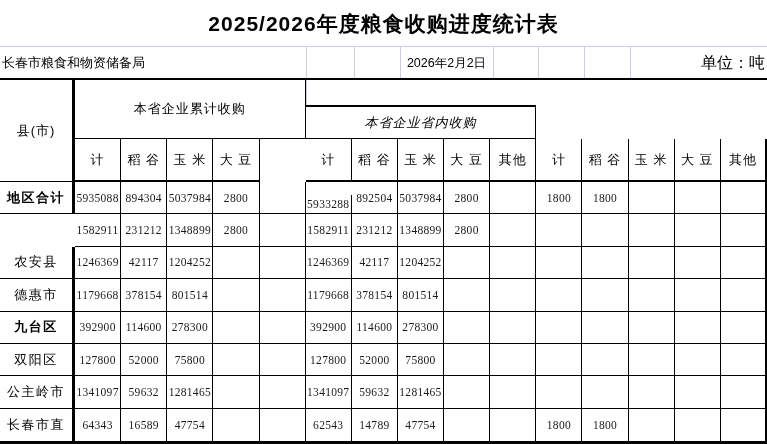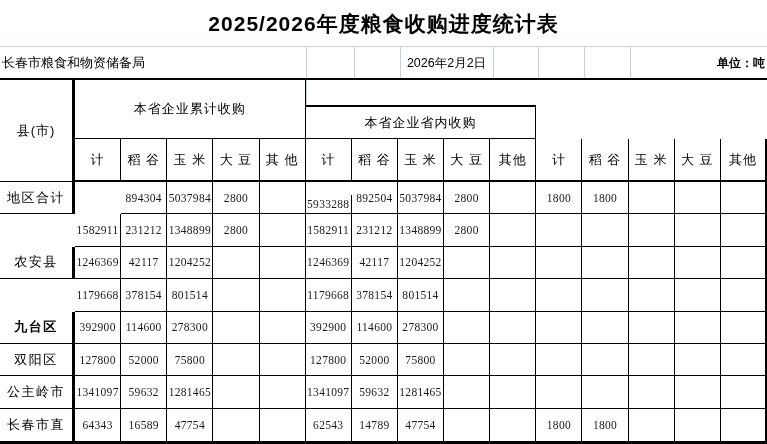--- a/index.html
+++ b/index.html
@@ -10,48 +10,48 @@
   .title{
     position:absolute;top:0;left:0;width:767px;height:46px;line-height:48px;
     text-align:center;font-size:21px;font-weight:bold;letter-spacing:1px;
   }
   .inforow{
     position:absolute;top:46px;left:0;width:767px;height:32px;
     border-top:1px solid #ccd3e0;
   }
   .inforow .org{position:absolute;left:2px;top:0;height:32px;line-height:32px;font-size:13px;}
   .inforow .date{position:absolute;left:400px;width:93px;top:0;height:32px;line-height:32px;text-align:center;font-size:12.5px;}
-  .inforow .unit{position:absolute;right:2px;top:0;height:32px;line-height:32px;font-size:12px;font-weight:bold;}
+  .inforow .unit{position:absolute;right:2px;top:0;height:32px;line-height:32px;font-size:16px;}
   .gl{position:absolute;top:0;bottom:0;width:1px;background:#c9d0dd;}
   .topline{position:absolute;top:78px;left:0;width:767px;height:2px;background:#000;}
   .faintv{position:absolute;top:80px;left:306px;width:1px;height:25px;background:#c9d2e4;}
   .grid{
     position:absolute;top:80px;left:0;width:767px;height:364px;
     display:grid;box-sizing:border-box;
     grid-template-columns:75px repeat(15,1fr);
     grid-template-rows:25px 34px 43px repeat(8,1fr);
     border-bottom:3px solid #000;
   }
   .cell{
     box-sizing:border-box;display:flex;align-items:center;justify-content:center;
     font-size:13px;overflow:hidden;white-space:nowrap;
   }
   .corner{grid-row:1/4;grid-column:1/2;border-right:3px solid #000;border-bottom:1px solid #000;letter-spacing:1px;}
   .g1{grid-row:1/3;grid-column:2/7;border-right:1px solid #000;border-bottom:1px solid #000;letter-spacing:1px;}
   .gap{grid-row:1/2;grid-column:7/17;}
-  .g2{grid-row:2/3;grid-column:7/12;border-top:2px solid #000;border-right:1px solid #000;border-bottom:1px solid #000;letter-spacing:1px;}
+  .g2{grid-row:2/3;grid-column:7/12;border-top:2px solid #000;border-right:1px solid #000;border-bottom:1px solid #000;letter-spacing:1px;font-style:italic;}
   .g3{grid-row:2/3;grid-column:12/17;border-top:2px solid #000;border-right:2px solid #000;border-bottom:1px solid #000;letter-spacing:1px;}
   .sub{border-right:1px solid #000;border-bottom:2px solid #000;letter-spacing:1px;}
   .cname{border-right:3px solid #000;border-bottom:1px solid #000;letter-spacing:1.5px;}
   .dval{
     border-right:1px solid #000;border-bottom:1px solid #000;
     font-family:"Liberation Serif",serif;font-size:11.5px;color:#1a1a1a;letter-spacing:0.3px;
   }
   .outer-r{border-right-width:2px;}
-  .bold{font-weight:normal;}
+  .bold{font-weight:bold;}
   .lastrow{border-bottom:none;}
 </style>
 </head>
 <body>
 
 <div id="screen">
   <div class="title">2025/2026年度粮食收购进度统计表</div>
 
   <div class="inforow">
     <span class="org">长春市粮食和物资储备局</span>
@@ -71,32 +71,32 @@
 
   <div class="grid" id="grid">
     <div class="cell g1">本省企业累计收购</div>
     <div class="cell corner">县(市)</div>
     <div class="cell gap"></div>
     <div class="cell g2">本省企业省内收购</div>
   <div class="cell sub" style="grid-area: 3 / 2;">计</div>
       <div class="cell sub" style="grid-area: 3 / 3;">稻 谷</div>
       <div class="cell sub" style="grid-area: 3 / 4;">玉 米</div>
       <div class="cell sub" style="grid-area: 3 / 5;">大 豆</div>
-      <div class="cell sub" style="grid-area: 3 / 6;">其 他</div>
       <div class="cell sub" style="grid-area: 3 / 7;">计</div>
       <div class="cell sub" style="grid-area: 3 / 8;">稻 谷</div>
       <div class="cell sub" style="grid-area: 3 / 9;">玉 米</div>
       <div class="cell sub" style="grid-area: 3 / 10;">大 豆</div>
       <div class="cell sub" style="grid-area: 3 / 11;">其他</div>
       <div class="cell sub" style="grid-area: 3 / 12;">计</div>
       <div class="cell sub" style="grid-area: 3 / 13;">稻 谷</div>
       <div class="cell sub" style="grid-area: 3 / 14;">玉 米</div>
       <div class="cell sub" style="grid-area: 3 / 15;">大 豆</div>
       <div class="cell sub outer-r" style="grid-area: 3 / 16;">其他</div>
       <div class="cell cname bold" style="grid-area: 4 / 1;">地区合计</div>
+      <div class="cell dval" style="grid-area: 4 / 2;">5935088</div>
       <div class="cell dval" style="grid-area: 4 / 3;">894304</div>
       <div class="cell dval" style="grid-area: 4 / 4;">5037984</div>
       <div class="cell dval" style="grid-area: 4 / 5;">2800</div>
       <div class="cell dval" style="grid-area: 4 / 6;"></div>
       <div class="cell dval" style="grid-area: 4 / 7; margin-top: 13px;">5933288</div>
       <div class="cell dval" style="grid-area: 4 / 8;">892504</div>
       <div class="cell dval" style="grid-area: 4 / 9;">5037984</div>
       <div class="cell dval" style="grid-area: 4 / 10;">2800</div>
       <div class="cell dval" style="grid-area: 4 / 11;"></div>
       <div class="cell dval" style="grid-area: 4 / 12;">1800</div>
@@ -128,20 +128,21 @@
       <div class="cell dval" style="grid-area: 6 / 7;">1246369</div>
       <div class="cell dval" style="grid-area: 6 / 8;">42117</div>
       <div class="cell dval" style="grid-area: 6 / 9;">1204252</div>
       <div class="cell dval" style="grid-area: 6 / 10;"></div>
       <div class="cell dval" style="grid-area: 6 / 11;"></div>
       <div class="cell dval" style="grid-area: 6 / 12;"></div>
       <div class="cell dval" style="grid-area: 6 / 13;"></div>
       <div class="cell dval" style="grid-area: 6 / 14;"></div>
       <div class="cell dval" style="grid-area: 6 / 15;"></div>
       <div class="cell dval outer-r" style="grid-area: 6 / 16;"></div>
+      <div class="cell cname" style="grid-area: 7 / 1;">德惠市</div>
       <div class="cell dval" style="grid-area: 7 / 2;">1179668</div>
       <div class="cell dval" style="grid-area: 7 / 3;">378154</div>
       <div class="cell dval" style="grid-area: 7 / 4;">801514</div>
       <div class="cell dval" style="grid-area: 7 / 5;"></div>
       <div class="cell dval" style="grid-area: 7 / 6;"></div>
       <div class="cell dval" style="grid-area: 7 / 7;">1179668</div>
       <div class="cell dval" style="grid-area: 7 / 8;">378154</div>
       <div class="cell dval" style="grid-area: 7 / 9;">801514</div>
       <div class="cell dval" style="grid-area: 7 / 10;"></div>
       <div class="cell dval" style="grid-area: 7 / 11;"></div>

